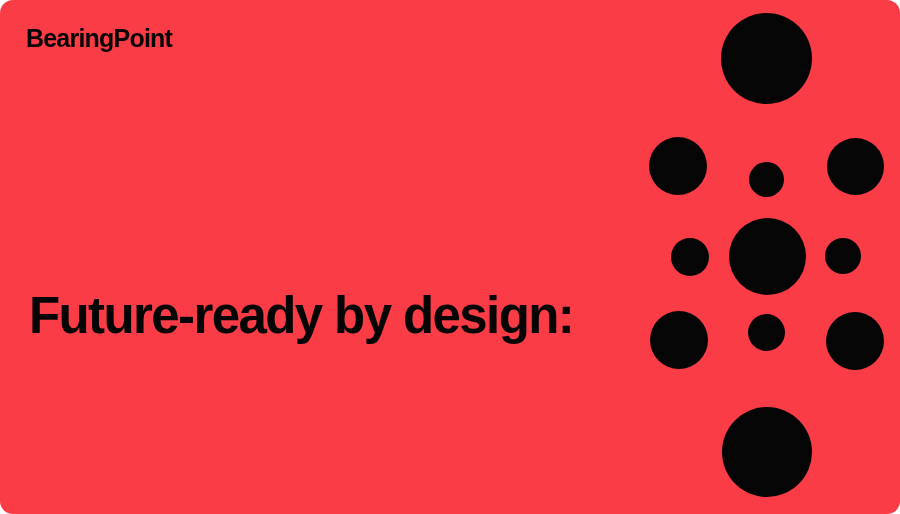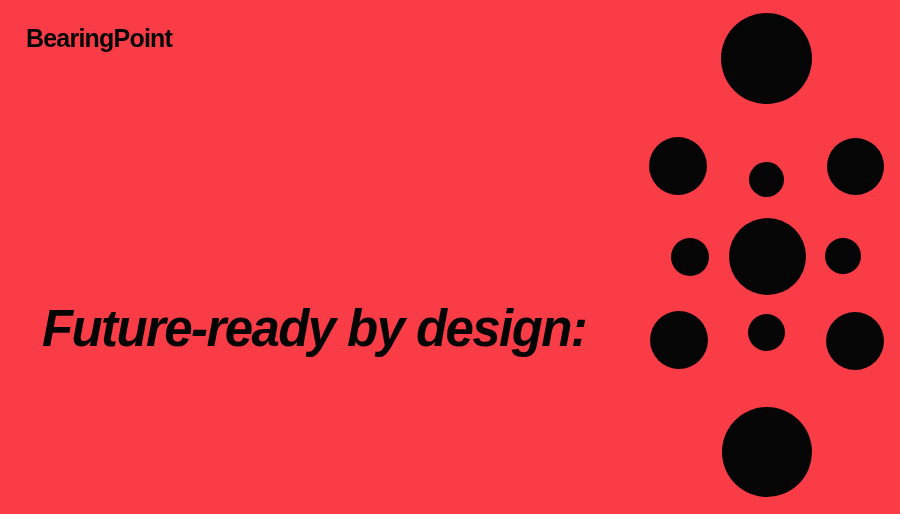--- a/index.html
+++ b/index.html
@@ -38,29 +38,28 @@
     transform: scaleX(0.96);
     transform-origin: left center;
   }
 
   
   #headline {
     position: absolute;
     left: 26px;
     top: 288px;
     width: 600px;
-    margin: 16px;
+    margin: 3px;
     padding: 0;
     font-family: "Liberation Sans", sans-serif;
     font-size: 51px;
     font-weight: bold;
     line-height: 49px;
     letter-spacing: -1.6px;
     color: #050505;
-    font-style: italic;
   }
   #headline .hl-line {
     display: block;
     white-space: nowrap;
   }
 
   
   #dot-pattern {
     position: absolute;
     left: 0;
@@ -71,21 +70,21 @@
   }
   .dot {
     position: absolute;
     border-radius: 50%;
     background: #050505;
   }
 </style>
 </head>
 <body>
 
-<div id="banner" style="background: rgb(250, 60, 70);">
+<div id="banner" style="background: rgb(250, 60, 70); border-radius: 13px;">
 
   <div id="logo" style="color: rgb(5, 5, 5);">BearingPoint</div>
 
   <h1 id="headline" style="color: rgb(5, 5, 5);">
     <span class="hl-line">Future-ready by design:</span>
   </h1>
 
   <div id="dot-pattern">
       <div class="dot" style="width: 91px; height: 91px; left: 720.5px; top: 12.5px; background: rgb(5, 5, 5);"></div>
       <div class="dot" style="width: 58px; height: 58px; left: 649px; top: 137px; background: rgb(5, 5, 5);"></div>

